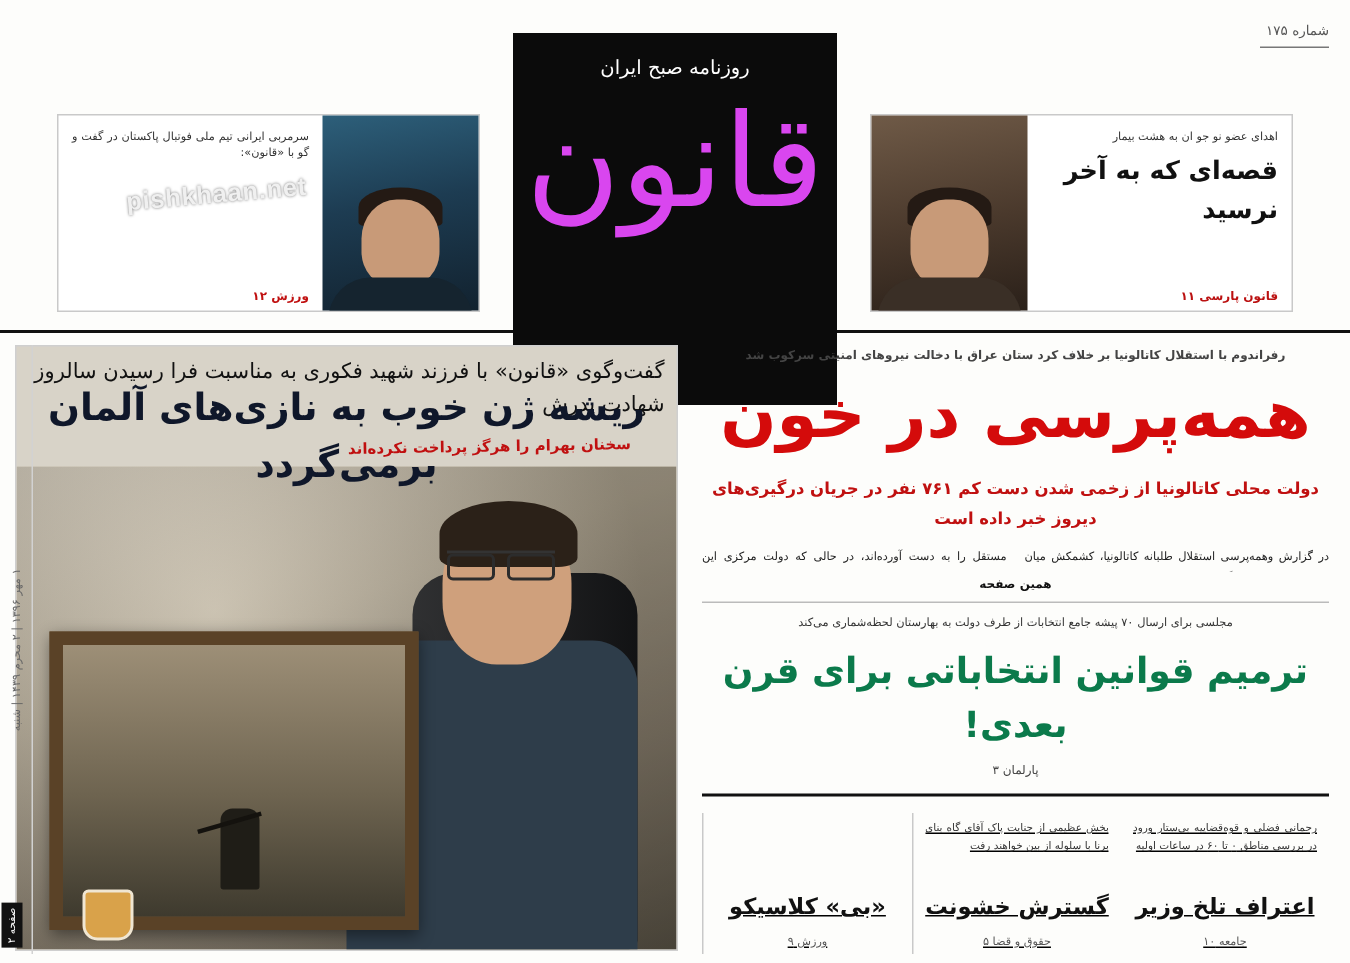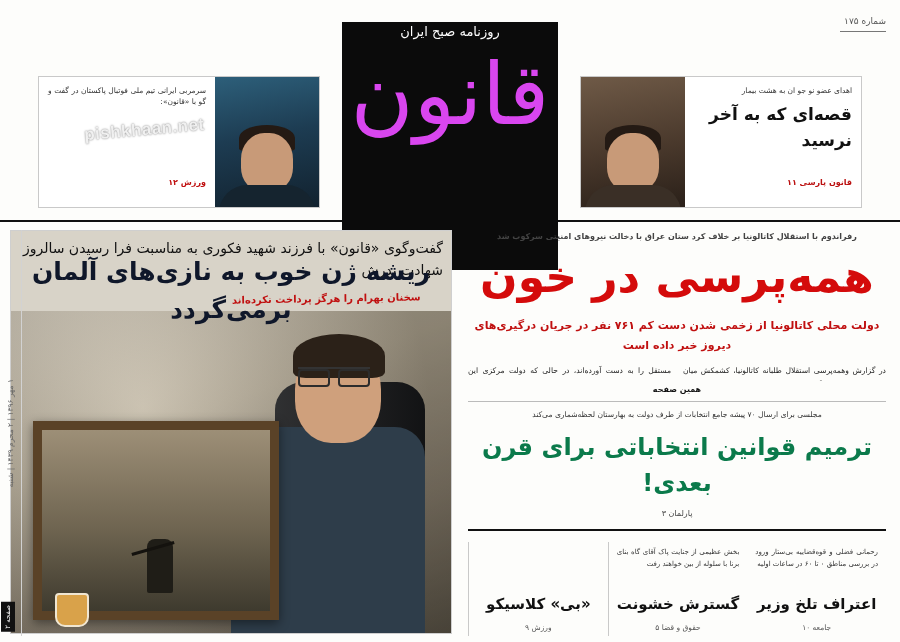--- a/index.html
+++ b/index.html
@@ -26,21 +26,21 @@
   }
   .issue-line .rule {
     display: block; width: 46px; height: 1px; background: #777; margin-top: 5px;
   }
 
   
   .logo-block {
     position: absolute; top: 22px; left: 50%; transform: translateX(-50%);
     width: 216px; height: 248px; background: #0b0b0b;
     display: flex; flex-direction: column; align-items: center; justify-content: flex-start;
-    padding-top: 2px;
+    padding-top: 16px;
   }
   .logo-sub {
     color: #fff; font-size: 13px; letter-spacing: 1px;
     font-family: "DejaVu Sans", "Liberation Sans", sans-serif;
   }
   .logo-main {
     color: #d946ef; font-size: 86px; line-height: 1.25; font-weight: normal;
     margin-top: 2px;
     text-align: center;
   }
@@ -88,21 +88,21 @@
   }
   .teaser-kicker {
     font-size: 7.5px; color: #333; line-height: 1.5; text-align: justify;
   }
   .teaser-head {
     margin-top: 6px; font-size: 18px; line-height: 1.5; font-weight: bold;
     color: #c01010; text-align: right;
   }
   .teaser-right .teaser-head { color: #111; font-size: 17px; text-align: right; }
   .teaser-foot {
-    position: absolute; bottom: 20px; right: 9px;
+    position: absolute; bottom: 5px; right: 9px;
     font-size: 8px; color: #b11; font-weight: bold;
   }
   .teaser-left .teaser-foot { color: #c01010; }
 
   
   .watermark {
     position: absolute; top: 120px; left: 84px;
     font-size: 17px; font-weight: bold; color: #f0f0f0;
     text-shadow: 0 0 2px rgba(0,0,0,.55);
     transform: rotate(-5deg); letter-spacing: .5px;
@@ -151,21 +151,21 @@
   }
   .page-ref {
     font-size: 8px; color: #444; text-align: center; margin-bottom: 4px;
   }
 
   .brief-row {
     display: flex; gap: 0; margin-top: 4px; flex: 1;
   }
   .brief {
     flex: 1; padding: 4px 8px; border-left: 1px solid #c9c9c9;
-    display: flex; flex-direction: column; justify-content: flex-start;
+    display: flex; flex-direction: column; justify-content: flex-start; text-decoration: underline;
   }
   .brief:first-child { border-left: none; }
   .brief-text {
     font-size: 7px; color: #333; line-height: 1.75; text-align: justify;
     height: 40px; overflow: hidden;
   }
   .brief-head {
     margin-top: 8px; font-size: 15px; font-weight: bold; color: #111;
     text-align: center; line-height: 1.4;
   }

